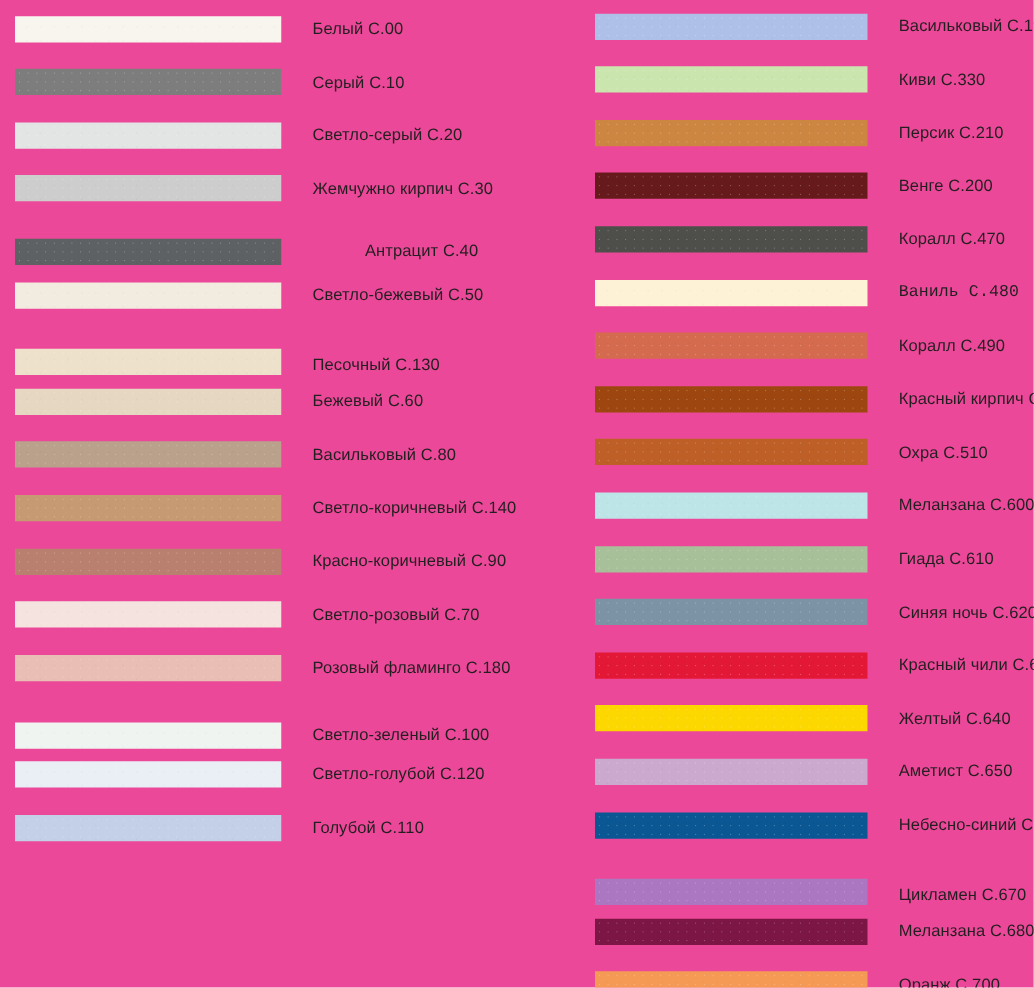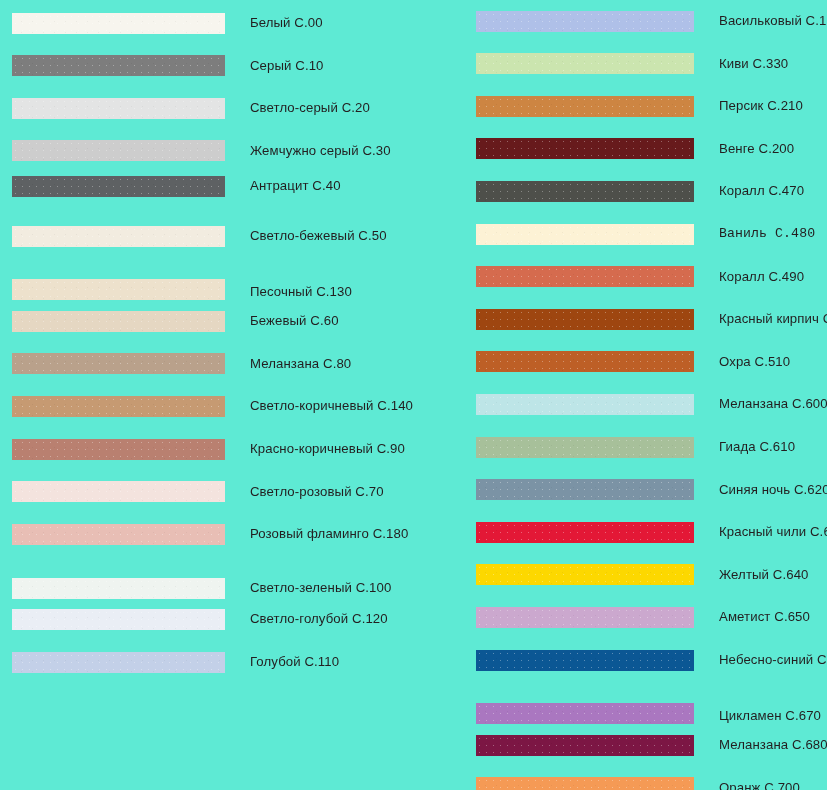--- a/index.html
+++ b/index.html
@@ -12,21 +12,21 @@
     width: 827px;
     height: 790px;
     overflow: hidden;
     font-family: "Liberation Sans", "DejaVu Sans", sans-serif;
     -webkit-font-smoothing: antialiased;
   }
   .palette-sheet {
     position: relative;
     width: 827px;
     height: 790px;
-    background: #5eead4;
+    background: #ec4899;
   }
   .palette-column {
     position: absolute;
     top: 0;
   }
   #column-left {
     left: 0;
     width: 470px;
   }
   #column-right {
@@ -104,41 +104,41 @@
       <div class="swatch-row" style="top: 44.6px;">
         <div class="swatch-chip" title="#7d7d7d" style="background: rgb(125, 125, 125);"></div>
         <div class="swatch-label">Серый С.10</div>
       </div>
       <div class="swatch-row" style="top: 87.2px;">
         <div class="swatch-chip" title="#e3e4e4" style="background: rgb(227, 228, 228);"></div>
         <div class="swatch-label">Светло-серый С.20</div>
       </div>
       <div class="swatch-row" style="top: 129.8px;">
         <div class="swatch-chip" title="#cdcdcd" style="background: rgb(205, 205, 205);"></div>
-        <div class="swatch-label">Жемчужно серый С.30</div>
-      </div>
-      <div class="swatch-row" style="top: 165px;">
+        <div class="swatch-label">Жемчужно кирпич С.30</div>
+      </div>
+      <div class="swatch-row" style="top: 180px; gap: 42px;">
         <div class="swatch-chip" title="#5e6163" style="background: rgb(94, 97, 99);"></div>
         <div class="swatch-label">Антрацит С.40</div>
       </div>
       <div class="swatch-row" style="top: 215px;">
         <div class="swatch-chip" title="#f2ece0" style="background: rgb(242, 236, 224);"></div>
         <div class="swatch-label">Светло-бежевый С.50</div>
       </div>
       <div class="swatch-row" style="top: 257.6px; align-items: flex-end;">
         <div class="swatch-chip" title="#ede1cc" style="background: rgb(237, 225, 204);"></div>
         <div class="swatch-label">Песочный С.130</div>
       </div>
       <div class="swatch-row" style="top: 300.2px;">
         <div class="swatch-chip" title="#e5d7c2" style="background: rgb(229, 215, 194);"></div>
         <div class="swatch-label">Бежевый С.60</div>
       </div>
       <div class="swatch-row" style="top: 342.8px;">
         <div class="swatch-chip" title="#b9a18b" style="background: rgb(185, 161, 139);"></div>
-        <div class="swatch-label">Меланзана С.80</div>
+        <div class="swatch-label">Васильковый С.80</div>
       </div>
       <div class="swatch-row" style="top: 385.4px;">
         <div class="swatch-chip" title="#c69a72" style="background: rgb(198, 154, 114);"></div>
         <div class="swatch-label">Светло-коричневый С.140</div>
       </div>
       <div class="swatch-row" style="top: 428px;">
         <div class="swatch-chip" title="#b98070" style="background: rgb(185, 128, 112);"></div>
         <div class="swatch-label">Красно-коричневый С.90</div>
       </div>
       <div class="swatch-row" style="top: 470.6px;">

